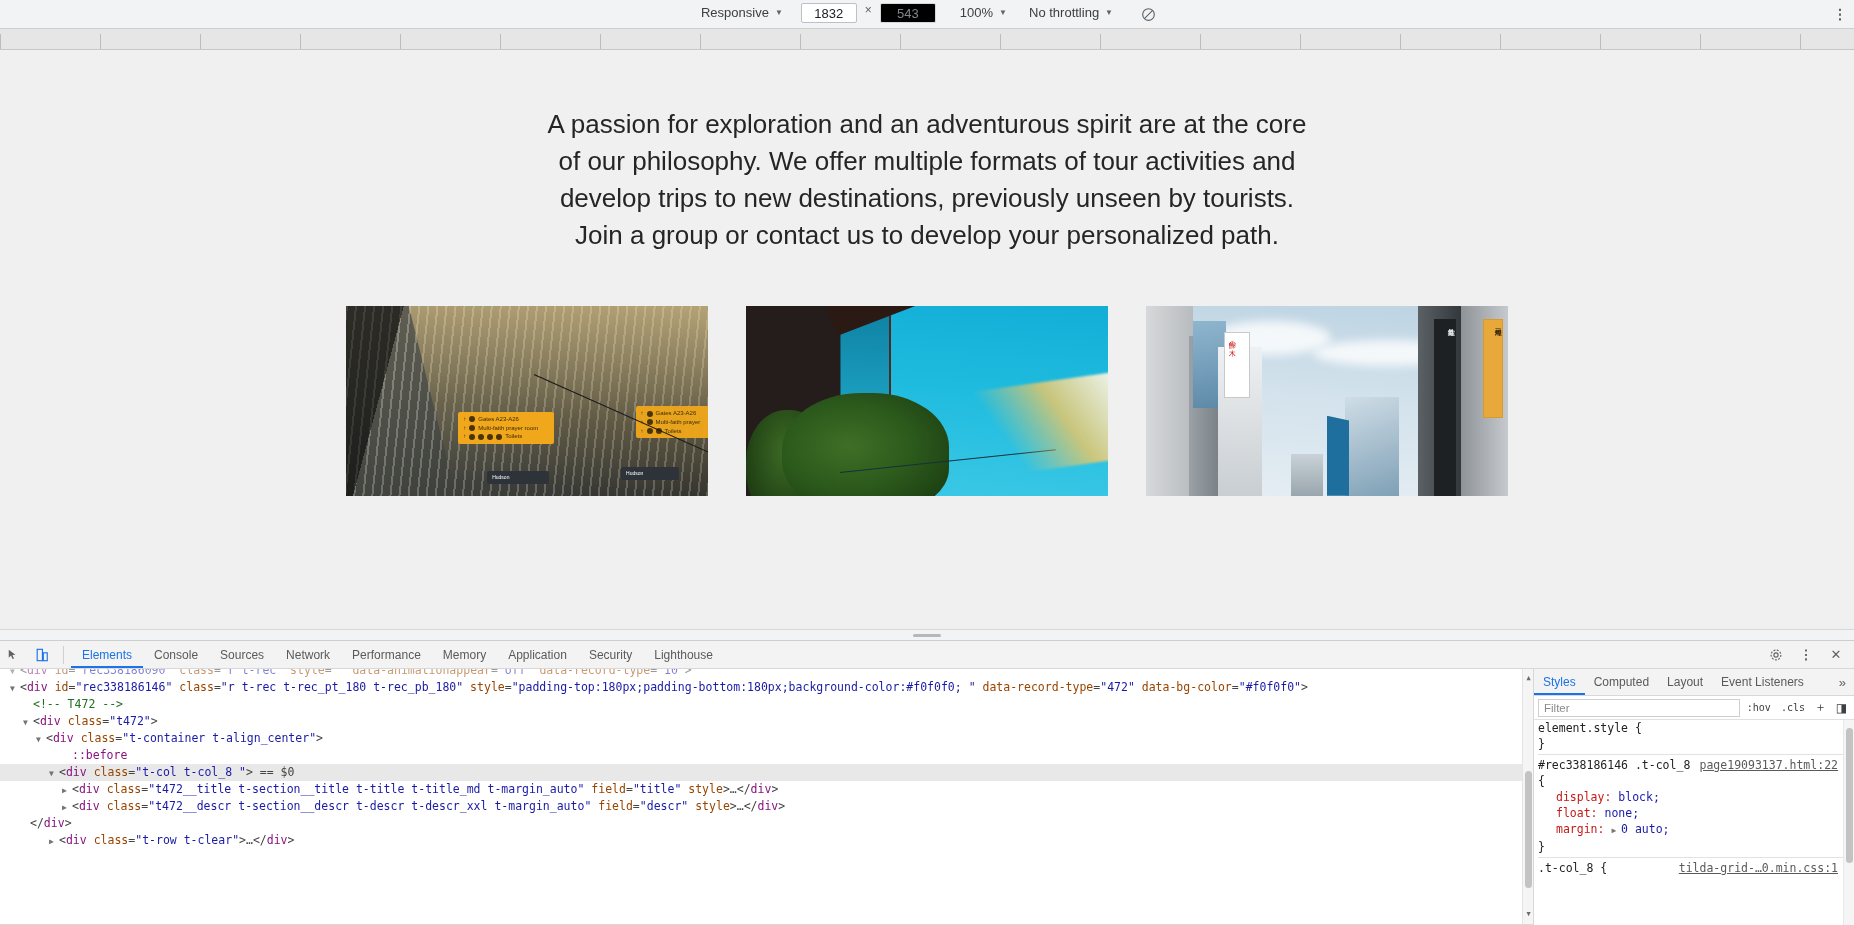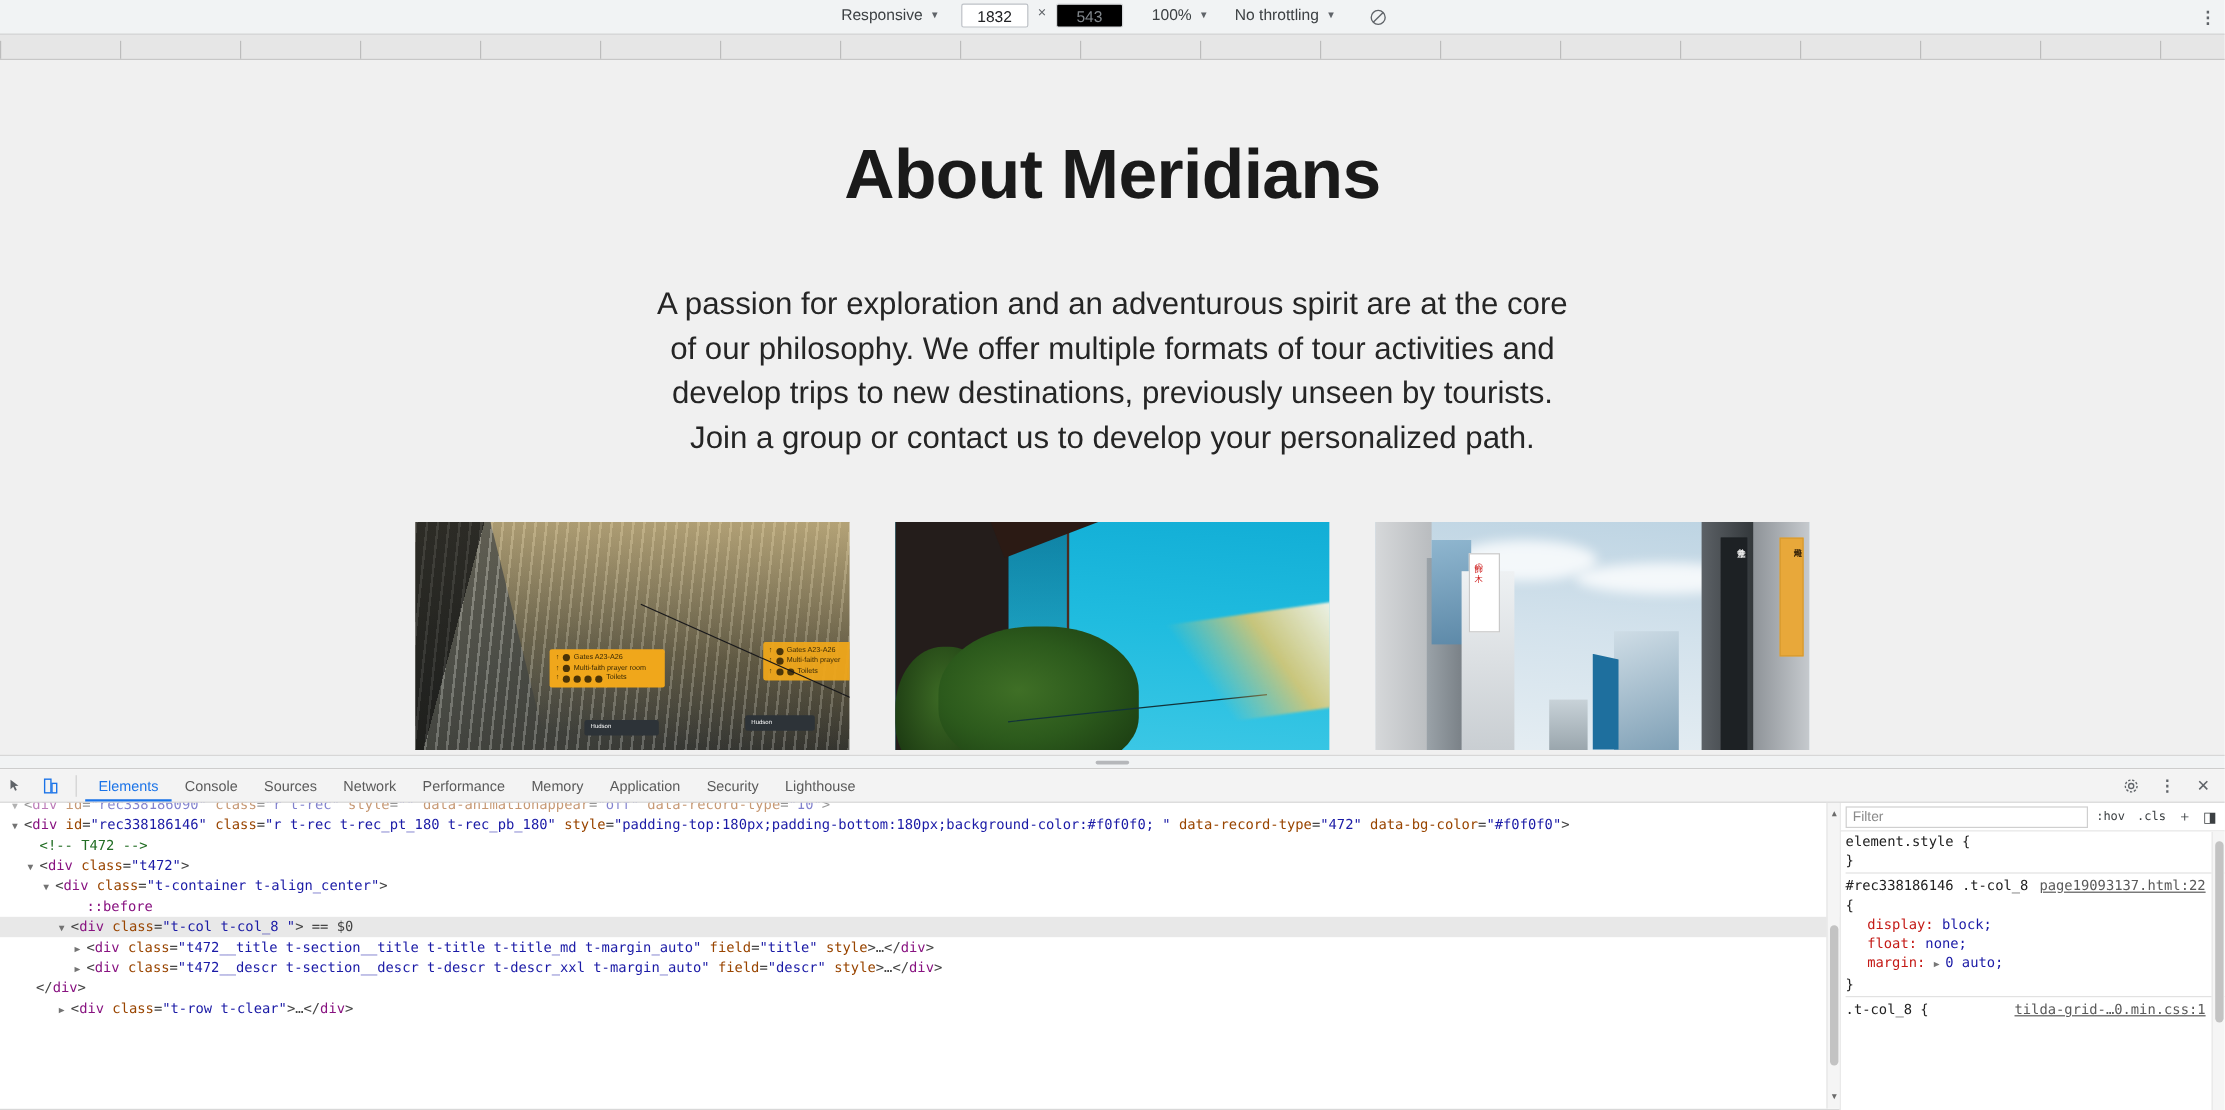--- a/index.html
+++ b/index.html
@@ -401,21 +401,20 @@
     <div class="tick" style="left: 1200px;"></div>
     <div class="tick" style="left: 1300px;"></div>
     <div class="tick" style="left: 1400px;"></div>
     <div class="tick" style="left: 1500px;"></div>
     <div class="tick" style="left: 1600px;"></div>
     <div class="tick" style="left: 1700px;"></div>
     <div class="tick" style="left: 1800px;"></div>
   </div>
 
 <div id="viewport">
-  <h1 id="page-title">About Meridians</h1>
   <div id="page-descr">A passion for exploration and an adventurous spirit are at the core of our philosophy. We offer multiple formats of tour activities and develop trips to new destinations, previously unseen by tourists. Join a group or contact us to develop your personalized path.</div>
 
   <div id="gallery">
 
     <div class="gal-card">
       <div class="img-airport">
         <div class="wire"></div>
         <div class="sign sign-a">
           <div class="row">
               <span>↑</span>
@@ -557,20 +556,29 @@
         <div id="dom-scroll">
           <div class="arrow-up">▲</div>
           <div class="thumb"></div>
           <div class="arrow-dn">▼</div>
         </div>
       </div>
       <div id="breadcrumb"></div>
     </div>
 
     <div id="styles-pane">
+      <div id="styles-tabbar">
+        <div id="styles-tabs-host" style="display:flex;align-items:center;">
+            <div class="st-tab active">Styles</div>
+            <div class="st-tab">Computed</div>
+            <div class="st-tab">Layout</div>
+            <div class="st-tab">Event Listeners</div>
+          </div>
+        <div class="more">»</div>
+      </div>
       <div id="styles-filterbar">
         <div id="styles-filter">Filter</div>
         <div class="sf-btn">:hov</div>
         <div class="sf-btn">.cls</div>
         <div class="sf-ic">＋</div>
         <div class="sf-ic">◨</div>
       </div>
       <div id="styles-body">
         <div id="styles-rules-host">
             <div>

